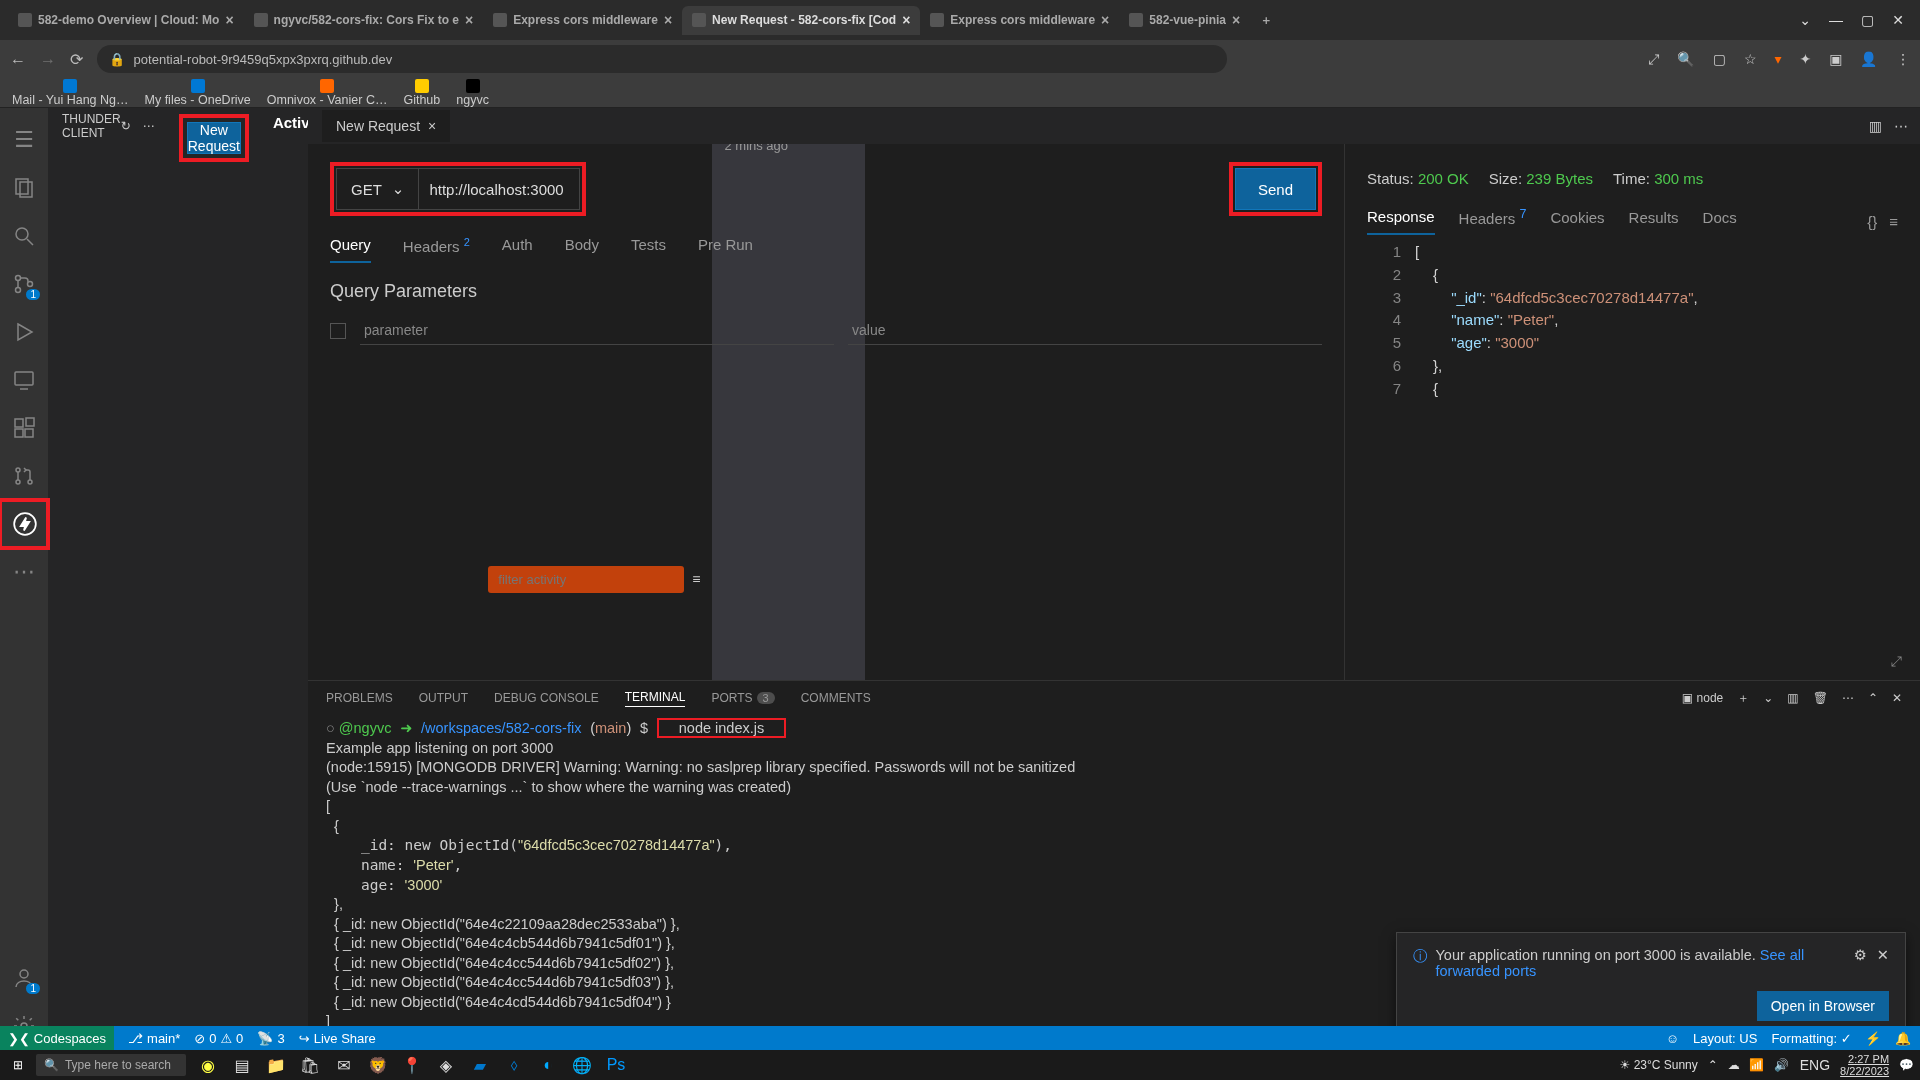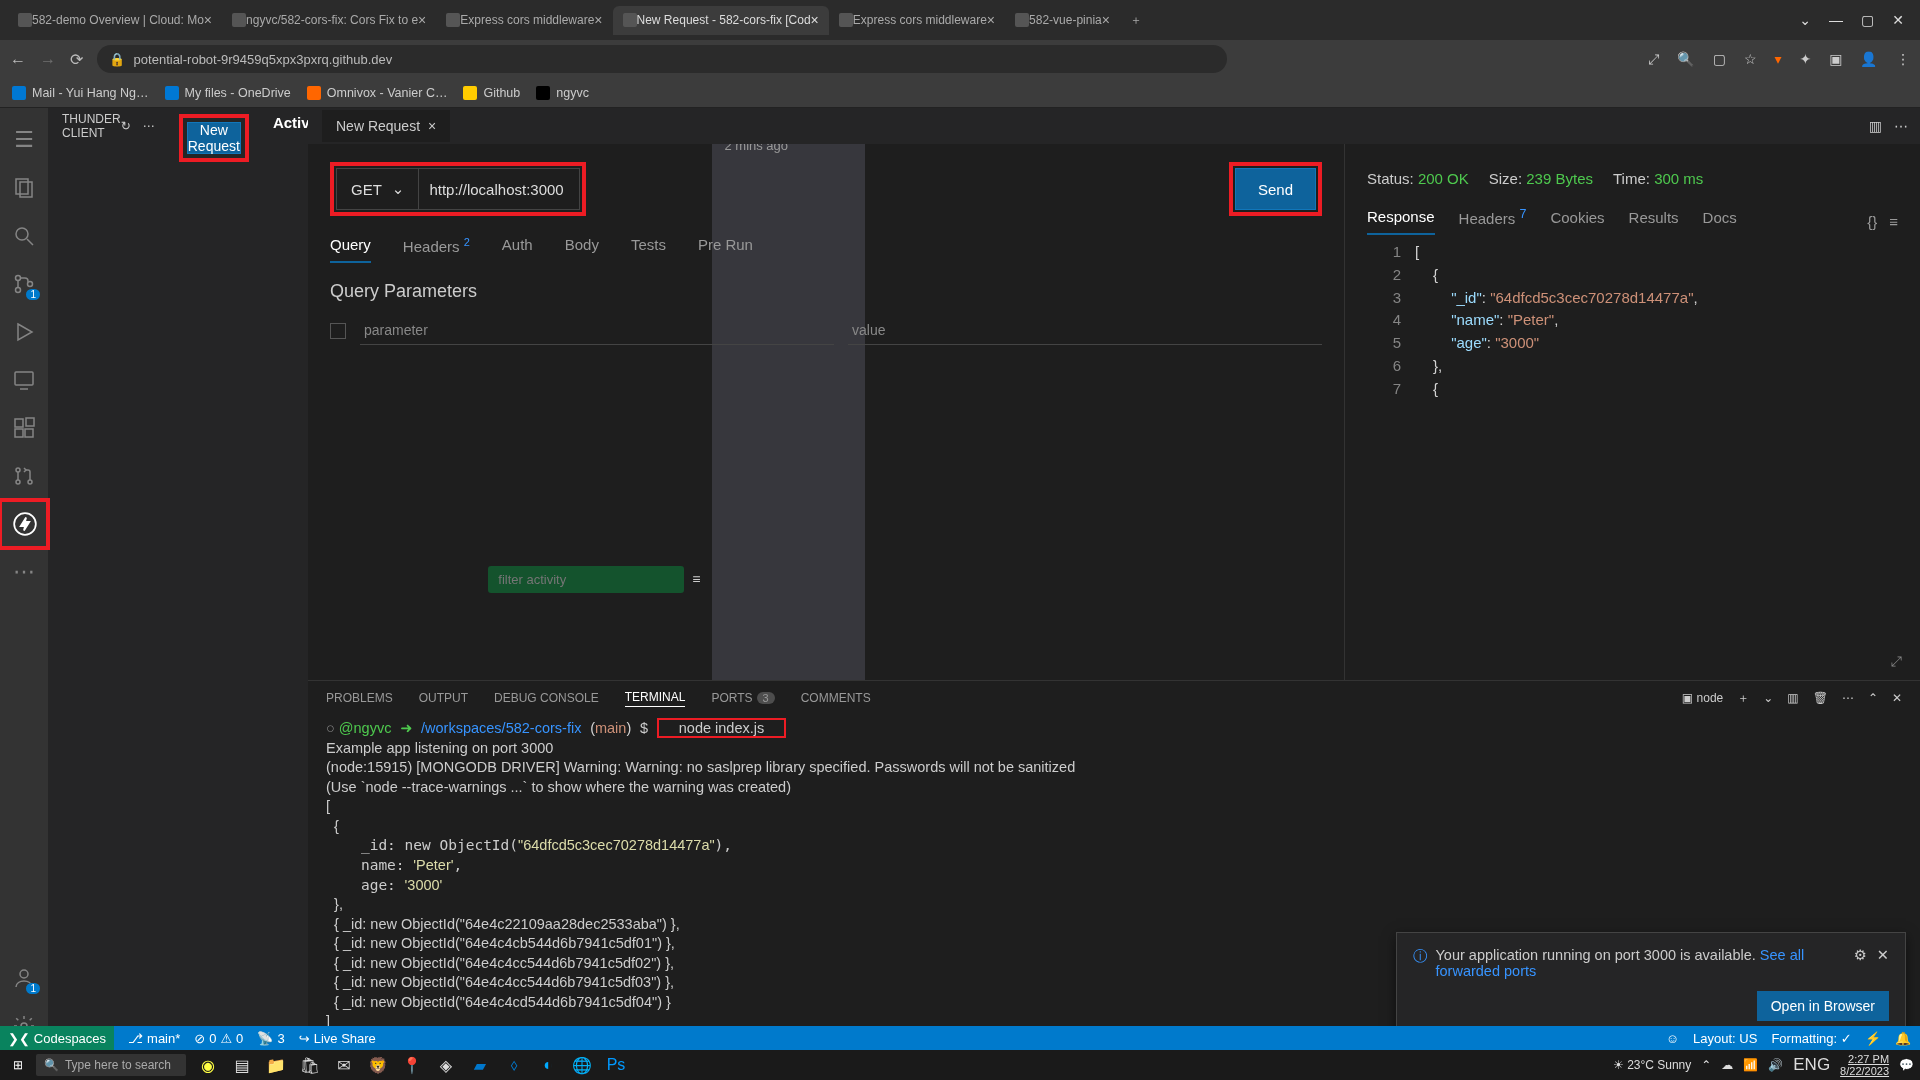--- a/index.html
+++ b/index.html
@@ -1,35 +1,35 @@
 <!DOCTYPE html>
 <html><head>
 <meta charset="utf-8">
 <style>
 * { margin: 0; padding: 0; box-sizing: border-box; font-family: "Segoe UI", Arial, sans-serif; }
 body { width: 1920px; height: 1080px; background: #1e1e1e; color: #ccc; overflow: hidden; font-size: 14px; }
 
 
 .chrome-titlebar { height: 40px; background: #2b2b2b; display: flex; align-items: center; padding: 0 8px; }
 .chrome-tabs { display: flex; flex: 1; gap: 0; }
-.chrome-tab { display: flex; align-items: center; gap: 0; padding: 6px 10px; font-size: 12px; color: #aaa; max-width: 254px; border-radius: 6px 6px 0 0; }
+.chrome-tab { display: flex; align-items: center; gap: 6px; padding: 6px 10px; font-size: 12px; color: #aaa; max-width: 254px; border-radius: 6px 6px 0 0; font-weight: bold; }
 .chrome-tab.active { background: #3c3c3c; color: #ddd; }
 .chrome-tab-close { font-size: 14px; cursor: pointer; }
 .chrome-controls { display: flex; gap: 18px; color: #ddd; padding-right: 8px; }
 .favicon { width: 14px; height: 14px; display: inline-block; background: #555; border-radius: 2px; }
 
 
 .chrome-addressbar { height: 38px; background: #3c3c3c; display: flex; align-items: center; padding: 0 10px; gap: 14px; }
 .nav-btn { color: #bbb; font-size: 16px; cursor: pointer; }
 .addr { flex: 0 0 auto; width: 1130px; height: 28px; background: #2b2b2b; border-radius: 14px; display: flex; align-items: center; padding: 0 12px; gap: 8px; color: #bbb; font-size: 13px; }
 .addr-icons-right { margin-left: auto; display: flex; gap: 18px; color: #ccc; }
 
 
 .bookmarks { height: 30px; background: #3c3c3c; display: flex; align-items: center; gap: 16px; padding: 0 12px; border-bottom: 1px solid #222; font-size: 12.5px; color: #ccc; }
-.bookmark { display: flex; align-items: center; gap: 6px; cursor: pointer; }
+.bookmark { display: flex; align-items: center; cursor: pointer; flex-direction: column; }
 
 
 .vscode { position: absolute; top: 108px; left: 0; right: 0; bottom: 30px; display: flex; background: #1e1e1e; }
 
 
 .activitybar { width: 48px; background: #333333; display: flex; flex-direction: column; align-items: center; padding-top: 8px; }
 .act-item { width: 48px; height: 48px; display: flex; align-items: center; justify-content: center; color: #858585; font-size: 22px; cursor: pointer; position: relative; }
 .act-item.active { color: #fff; border-left: 2px solid #fff; }
 .act-badge { position: absolute; bottom: 8px; right: 8px; background: #007acc; color: #fff; font-size: 10px; border-radius: 8px; padding: 0 4px; }
 .act-spacer { flex: 1; }
@@ -39,21 +39,21 @@
 .sidebar { width: 260px; background: #252526; display: flex; flex-direction: row; }
 .side-head { height: 35px; display: flex; align-items: center; padding: 0 14px; justify-content: space-between; color: #ccc; font-size: 12px; }
 .side-head-icons { display: flex; gap: 12px; }
 .new-req-wrap { padding: 6px 10px; }
 .hl-red-box { border: 4px solid #ed1c24; padding: 4px; }
 .new-req-btn { width: 100%; height: 32px; background: #0e639c; border: 1px solid #1177bb; color: #fff; font-size: 14px; display: flex; align-items: center; justify-content: center; cursor: pointer; }
 .side-tabs { display: flex; gap: 18px; padding: 6px 14px 0 14px; font-size: 15px; }
 .side-tab { color: #999; padding-bottom: 6px; cursor: pointer; }
 .side-tab.active { color: #fff; border-bottom: 2px solid #0e639c; font-weight: 600; }
 .filter-row { display: flex; align-items: center; padding: 8px 12px; gap: 8px; }
-.filter-input { flex: 1; background: #14532d; border: none; border-radius: 3px; padding: 6px 10px; color: #ccc; font-size: 13px; }
+.filter-input { flex: 1; background: #c2410c; border: none; border-radius: 3px; padding: 6px 10px; color: #ccc; font-size: 13px; }
 .activity-item { padding: 12px 12px; background: #37373d; cursor: pointer; }
 .method-badge { background: #0e639c; color: #fff; font-size: 11px; padding: 2px 6px; border-radius: 3px; font-weight: 600; }
 .act-label { font-size: 14px; margin-left: 4px; }
 .act-time { color: #999; font-size: 13px; margin-top: 2px; }
 
 
 .editor { flex: 1; display: flex; flex-direction: column; }
 .editor-tabs { height: 36px; background: #252526; display: flex; align-items: center; padding-left: 14px; }
 .ed-tab { background: #1e1e1e; padding: 8px 14px; display: flex; align-items: center; gap: 8px; font-size: 14px; }
 .ed-tabs-right { margin-left: auto; display: flex; gap: 12px; padding-right: 12px; color: #ccc; }
@@ -480,20 +480,20 @@
     <span class="task-icon" style="color:#0af">◐</span>
     <span class="task-icon">🌐</span>
     <span class="task-icon" style="color:#09f">Ps</span>
   </div>
   <div class="task-right">
     <span>☀ <span>23°C  Sunny</span></span>
     <span>⌃</span>
     <span>☁</span>
     <span>📶</span>
     <span>🔊</span>
-    <span style="font-size:17px">ENG</span>
+    <span style="font-size:14px">ENG</span>
     <div class="task-clock">
         <div>2:27 PM</div>
         <div>8/22/2023</div>
       </div>
     <span>💬</span>
   </div>
 </div>
 
 </body></html>

